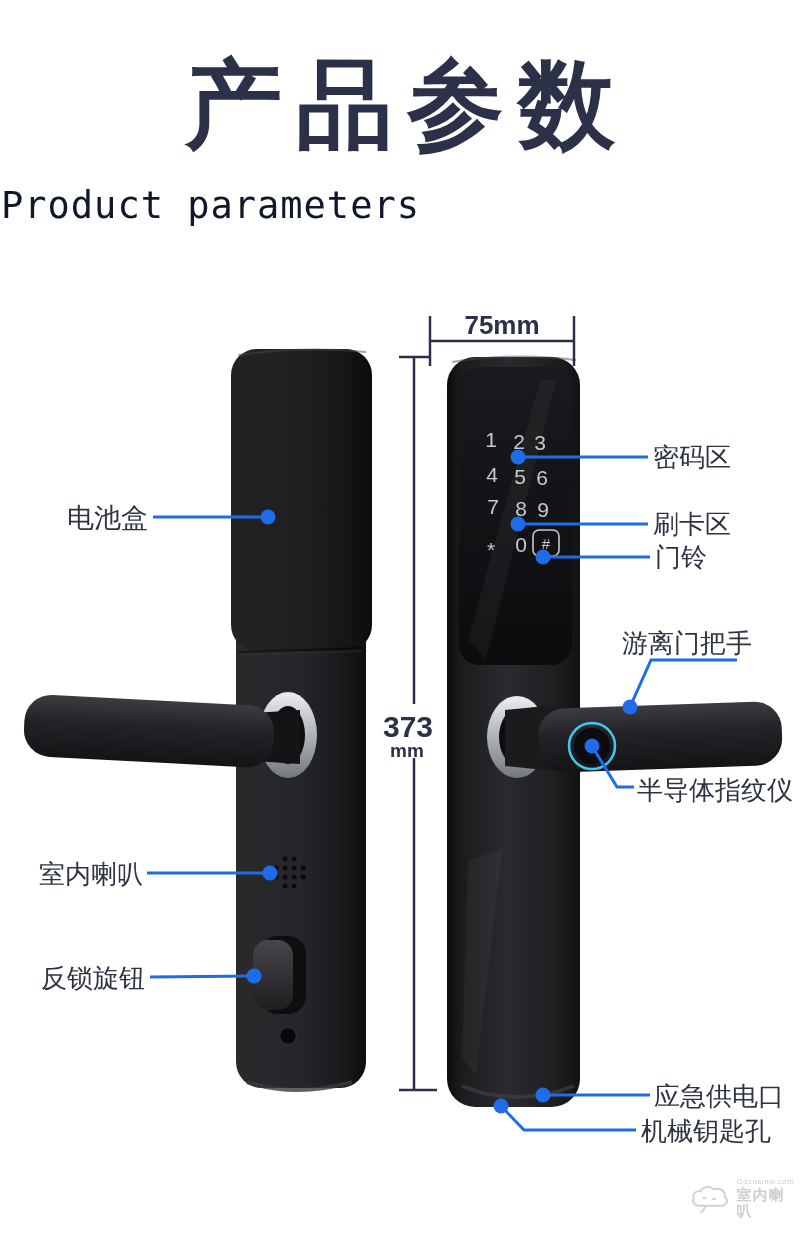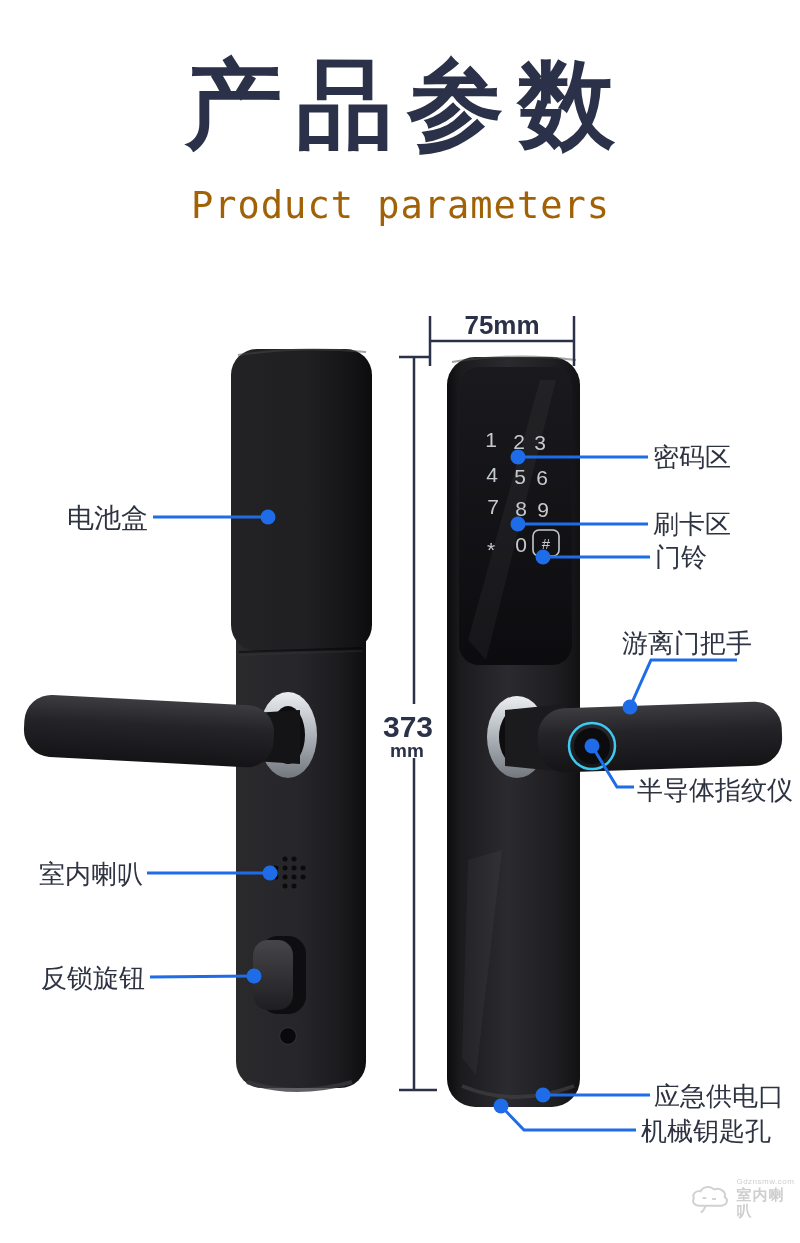--- a/index.html
+++ b/index.html
@@ -6,23 +6,23 @@
   .canvas{
     position:relative;width:800px;height:1243px;background:#ffffff;overflow:hidden;
     font-family:"Liberation Sans","DejaVu Sans",sans-serif;
   }
   .page-title{
     position:absolute;top:52px;left:0;width:800px;text-align:center;
     font-size:97px;font-weight:700;color:#2b3148;letter-spacing:14px;text-indent:14px;
     line-height:1.1;white-space:nowrap;
   }
   .page-subtitle{
-    position:absolute;top:184px;left:0;width:800px;text-align:center;
+    position:absolute;top:184px;left:0;width:800px;text-align:left;
     font-family:"DejaVu Sans Mono","Liberation Mono",monospace;
-    font-size:37px;font-weight:400;color:#a16207;letter-spacing:1px;text-indent:1px;
+    font-size:37px;font-weight:400;color:#0f172a;letter-spacing:1px;text-indent:1px;
     white-space:nowrap;
   }
   .diagram-svg{position:absolute;top:0;left:0;}
   .callout-label{font-size:27px;fill:#2e3342;}
   .callout-label-sm{font-size:26px;fill:#2e3342;}
   .dim-text{fill:#2b3148;font-weight:700;}
   .keypad-num{font-size:21px;fill:#c7cacd;font-weight:400;}
   .watermark{
     position:absolute;left:690px;top:1174px;width:108px;height:50px;
     display:flex;align-items:center;gap:6px;color:#c6c6c6;

